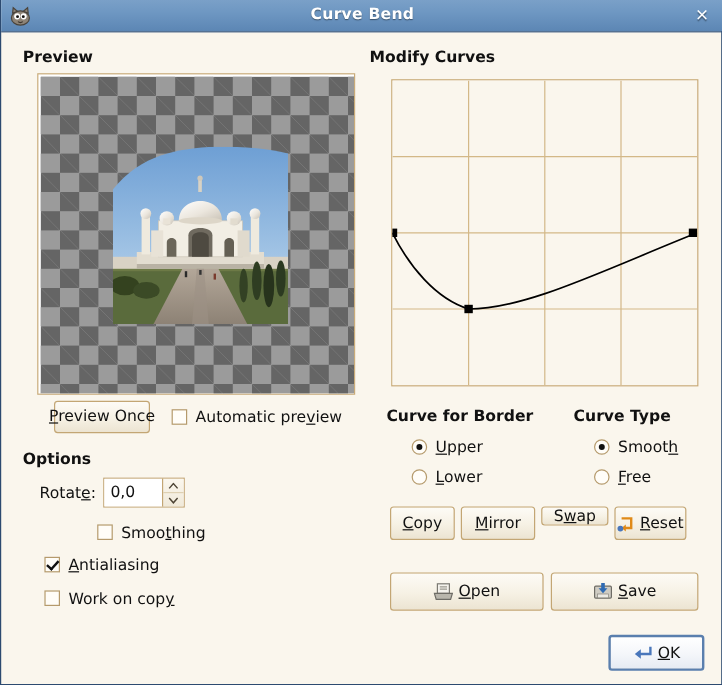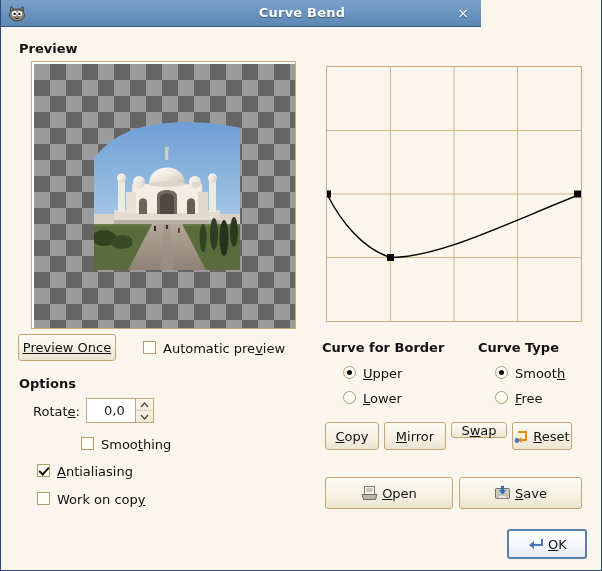--- a/index.html
+++ b/index.html
@@ -26,21 +26,21 @@
     box-sizing: border-box;
     background: #faf6ed;
     border: 1px solid #2c4a70;
     border-top: none;
   }
 
   
   #titlebar {
     position: absolute;
     left: 0; top: 0;
-    width: 480px;
+    width: 602px;
     height: 27px;
     box-sizing: border-box;
     background: linear-gradient(to bottom, #7aa0c8 0%, #6e97c2 40%, #5c86b4 100%);
     border-bottom: 1px solid #35567e;
   }
   #titlebar .tb-title {
     position: absolute;
     left: 0; top: 0;
     width: 602px;
     line-height: 26px;
@@ -191,21 +191,21 @@
     left: 85px; top: 398px;
     width: 68px; height: 25px;
     box-sizing: border-box;
     border: 1px solid #c3a674;
     background: #ffffff;
     display: flex;
   }
   #rotate-value {
     flex: 1 1 auto;
     line-height: 23px;
-    padding-left: 17px;
+    padding-left: 5px;
     font-size: 13px;
     color: #111111;
     background: #ffffff;
     overflow: hidden;
   }
   #rotate-steppers {
     flex: 0 0 17px;
     border-left: 1px solid #c3a674;
     background: linear-gradient(to bottom, #fbf7ee, #f0e9d9);
     display: flex;
@@ -330,21 +330,21 @@
           <path d="M70 102 L76 102 L80 148 L66 148 Z" fill="#9c9185" opacity="0.6"></path>
 
           <rect x="60" y="104" width="2" height="5" fill="#2a2a2a"></rect>
           <rect x="84" y="106" width="2" height="5" fill="#7a3b2e"></rect>
           <rect x="72" y="103" width="2" height="4" fill="#333333"></rect>
         </g>
       </svg>
     </div>
   </div>
 
-  <div class="btn" id="preview-once-btn" style="left:17px; top:334px; width:98px; height:27px;text-decoration:underline;">
+  <div class="btn" id="preview-once-btn" style="left:44px; top:334px; width:80px; height:27px;">
     <span><u>P</u><span>review Once</span></span>
   </div>
 
   <div class="chk-row" style="left:142px; top:341px;">
     <span class="chk-box"></span>
     <span><span>Automatic pre</span><u>v</u><span>iew</span></span>
   </div>
 
   <div class="section-head" style="left:18px; top:376px;">Options</div>
 
@@ -374,20 +374,21 @@
   <div class="chk-row" style="left:36px; top:464px;">
     <span class="chk-box checked"></span>
     <span><span></span><u>A</u><span>ntialiasing</span></span>
   </div>
 
   <div class="chk-row" style="left:36px; top:492px;">
     <span class="chk-box"></span>
     <span><span>Work on cop</span><u>y</u><span></span></span>
   </div>
 
+  <div class="section-head" style="left:307px; top:41px;">Modify Curves</div>
 
   <div id="curve-frame">
     <svg width="254" height="254" viewBox="0 0 254 254">
       <rect x="0" y="0" width="254" height="254" fill="#faf6ed"></rect>
       <g stroke="#d3b887" stroke-width="1" fill="none">
         <line x1="63.5" y1="0" x2="63.5" y2="254"></line>
         <line x1="127" y1="0" x2="127" y2="254"></line>
         <line x1="190.5" y1="0" x2="190.5" y2="254"></line>
         <line x1="0" y1="63.5" x2="254" y2="63.5"></line>
         <line x1="0" y1="127" x2="254" y2="127"></line>

